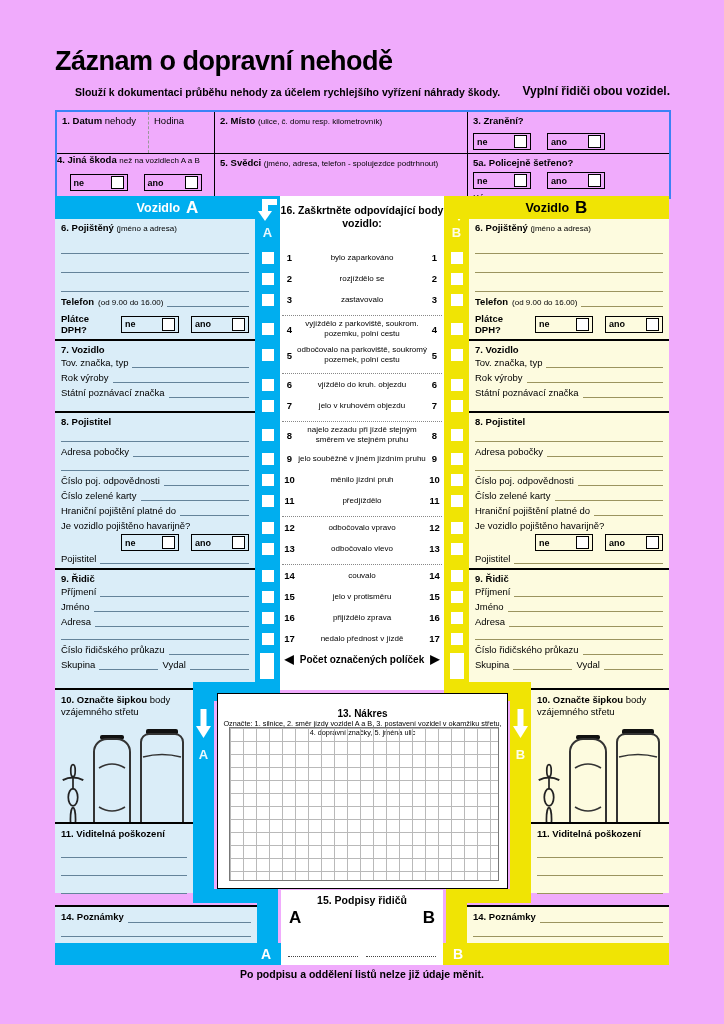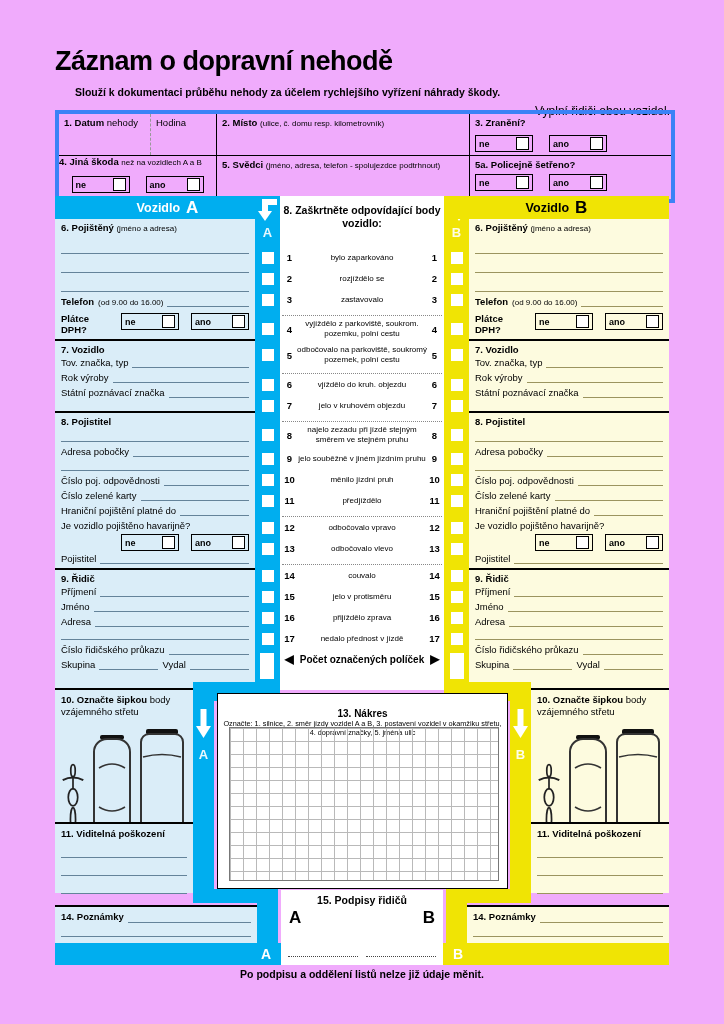--- a/index.html
+++ b/index.html
@@ -7,23 +7,23 @@
   }
   html,body{margin:0;padding:0;background:#fff;}
   .page{position:relative;width:724px;height:1024px;background:#f0abfc;overflow:hidden;
         font-family:"Liberation Sans",sans-serif;color:#000;}
   .abs{position:absolute;}
   .b{font-weight:bold;}
   .sm{font-size:8px;}
   
   .title{left:55px;top:46px;font-size:27px;font-weight:bold;letter-spacing:-0.5px;}
   .subtitle{left:55px;top:86px;font-size:10.5px;font-weight:bold;padding-left:20px;}
-  .fillnote{right:54px;top:84px;font-size:12px;font-weight:normal;margin-top:20px;}
+  .fillnote{right:54px;top:84px;font-size:12px;font-weight:bold;}
   
-  .tf{left:55px;top:110px;width:612px;height:85px;border:4px solid #3b82f6;display:flex;flex-direction:column;}
+  .tf{left:55px;top:110px;width:612px;height:85px;border:2px solid #3b82f6;display:flex;flex-direction:column;}
   .tfrow{display:flex;flex:1;}
   .tfrow.first{border-bottom:1.5px solid #000;}
   .tfcell{padding:3px 5px;font-size:9.5px;box-sizing:border-box;}
   .c1{width:158px;border-right:1.5px solid #000;display:flex;padding:0;}
   .c1 .datum{flex:1;padding:3px 5px;}
   .c1 .hodina{width:55px;border-left:1px dashed #999;padding:3px 5px;}
   .c2{width:253px;border-right:1.5px solid #000;}
   .c3{flex:1;}
   .ckrow{display:flex;gap:16px;margin-top:7px;}
   
@@ -50,21 +50,21 @@
   .panel{background:var(--lblue);box-sizing:border-box;}
   .panel.colB{background:var(--lyellow);}
   .sec{box-sizing:border-box;padding:3px 6px;overflow:hidden;}
   .sec.bt{border-top:2px solid #000;}
   .secline{font-size:9.5px;margin-bottom:2px;}
   .row{display:flex;align-items:flex-end;gap:4px;font-size:9.5px;margin-top:4px;}
   .fl{flex:1;border-bottom:1px solid #64839a;min-width:10px;}
   .colB .fl{border-bottom-color:#9b945f;}
   .bl{border-bottom:1px solid #64839a;height:18px;}
   .colB .bl{border-bottom-color:#9b945f;}
-  .platce{align-items:flex-start;justify-content:space-between;margin-top:6px;}
+  .platce{align-items:center;justify-content:space-between;margin-top:6px;}
   .neano{display:flex;gap:12px;}
   
   .mid{left:280px;top:196px;width:164px;height:494px;background:#fff;}
   .m12title{margin-top:8px;text-align:center;font-size:10.5px;font-weight:bold;line-height:1.25;}
   .items{position:absolute;top:51px;left:2px;right:2px;}
   .irow{display:flex;align-items:center;height:21px;}
   .irow.tall{height:26px;}
   .irow.sep{margin-top:5px;border-top:1px dotted #888;}
   .inum{width:15px;text-align:center;font-weight:bold;font-size:9.5px;}
   .itxt{flex:1;text-align:center;font-size:8px;line-height:1.2;}
@@ -340,21 +340,21 @@
         </div>
         <div class="srow">
           <span class="sbox"></span>
         </div>
       </div>
     <div class="scount"></div>
   </div>
 
   <div class="abs mid">
     <div class="m12title">
-      <div>8. Zaškrtněte odpovídající body</div>
+      <div>16. Zaškrtněte odpovídající body</div>
       <div>vozidlo:</div>
     </div>
     <div class="items">
         <div class="irow">
         <span class="inum">1</span>
         <span class="itxt">bylo zaparkováno</span>
         <span class="inum">1</span>
       </div>
         <div class="irow">
         <span class="inum">2</span>

